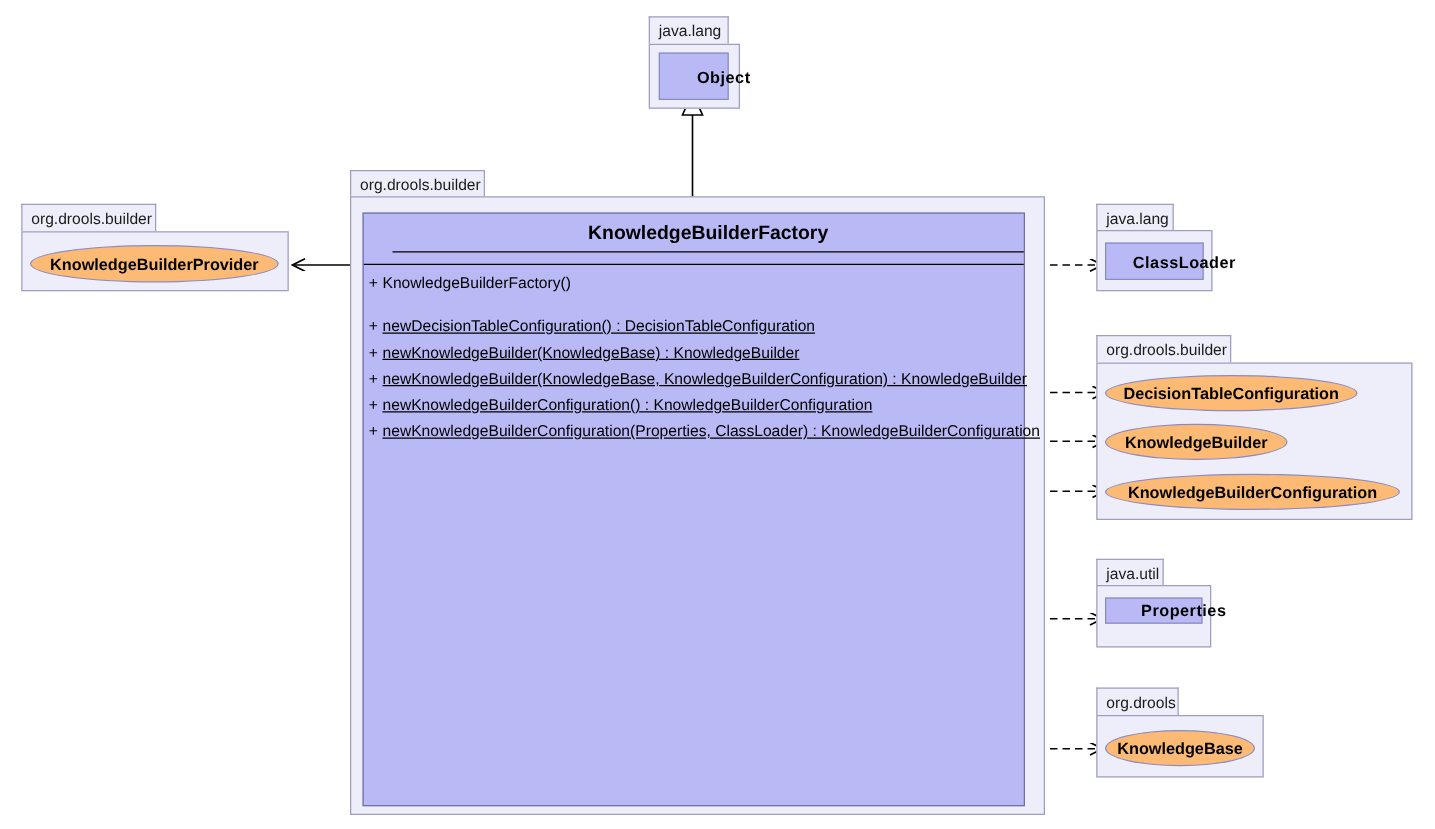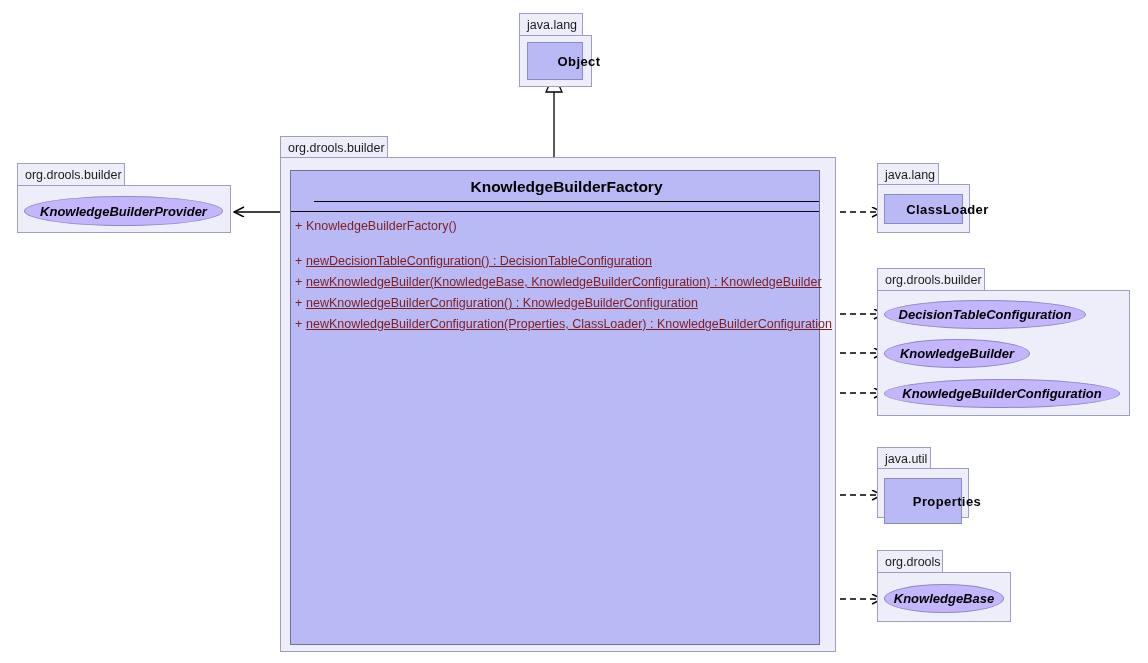--- a/index.html
+++ b/index.html
@@ -66,28 +66,27 @@
     color: #000000;
     letter-spacing: 0.4px;
     white-space: nowrap;
     padding-left: 48px;
   }
 
   
   .node-ellipse {
     position: absolute;
     box-sizing: border-box;
-    background: #c4b5fd;
+    background: #fdba74;
     border: 1px solid #8a8ac4;
     border-radius: 50%;
     display: flex;
     align-items: center;
     justify-content: center;
     font-size: 13px;
-    font-style: italic;
     font-weight: bold;
     color: #000000;
     white-space: nowrap;
   }
 
   
   .classbox {
     position: absolute;
     box-sizing: border-box;
     background: #b9b9f5;
@@ -108,21 +107,21 @@
     box-sizing: border-box;
     height: 10px;
     border-bottom: 1px solid #000000;
   }
   .class-ops {
     box-sizing: border-box;
     padding: 4px 0 0 0;
   }
   .op {
     font-size: 12.5px;
-    color: #7f1d1d;
+    color: #000000;
     line-height: 21px;
     height: 21px;
     white-space: nowrap;
     padding-left: 4px;
   }
   .op .vis {
     display: inline-block;
     width: 11px;
   }
   .op .sig-static {
@@ -197,20 +196,23 @@
         <div class="op">
           <span class="vis">+</span><span>KnowledgeBuilderFactory()</span>
         </div>
 
         <div class="op" style="height:14px;"></div>
 
         <div class="op">
           <span class="vis">+</span><span class="sig-static">newDecisionTableConfiguration() : DecisionTableConfiguration</span>
         </div>
         <div class="op">
+          <span class="vis">+</span><span class="sig-static">newKnowledgeBuilder(KnowledgeBase) : KnowledgeBuilder</span>
+        </div>
+        <div class="op">
           <span class="vis">+</span><span class="sig-static">newKnowledgeBuilder(KnowledgeBase, KnowledgeBuilderConfiguration) : KnowledgeBuilder</span>
         </div>
         <div class="op">
           <span class="vis">+</span><span class="sig-static">newKnowledgeBuilderConfiguration() : KnowledgeBuilderConfiguration</span>
         </div>
         <div class="op">
           <span class="vis">+</span><span class="sig-static">newKnowledgeBuilderConfiguration(Properties, ClassLoader) : KnowledgeBuilderConfiguration</span>
         </div>
 
       </div>
@@ -228,21 +230,21 @@
     <div class="pkg-body" style="left:877px; top:290px; width:253px; height:126px;"></div>
 
     <div class="node-ellipse" style="left:884px; top:300px; width:202px; height:29px;">DecisionTableConfiguration</div>
     <div class="node-ellipse" style="left:884px; top:339px; width:146px; height:29px;">KnowledgeBuilder</div>
     <div class="node-ellipse" style="left:884px; top:379px; width:236px; height:29px;">KnowledgeBuilderConfiguration</div>
   </div>
 
   <div class="pkg">
     <div class="pkg-tab" style="left:877px; top:447px; width:54px; height:21px;">java.util</div>
     <div class="pkg-body" style="left:877px; top:468px; width:92px; height:50px;"></div>
-    <div class="node-box" style="left:884px; top:478px; width:78px; height:46px;">Properties</div>
+    <div class="node-box" style="left:884px; top:478px; width:78px; height:21px;">Properties</div>
   </div>
 
   <div class="pkg">
     <div class="pkg-tab" style="left:877px; top:550px; width:66px; height:22px;">org.drools</div>
     <div class="pkg-body" style="left:877px; top:572px; width:134px; height:50px;"></div>
     <div class="node-ellipse" style="left:884px; top:584px; width:120px; height:29px;">KnowledgeBase</div>
   </div>
 
 </div>
 

